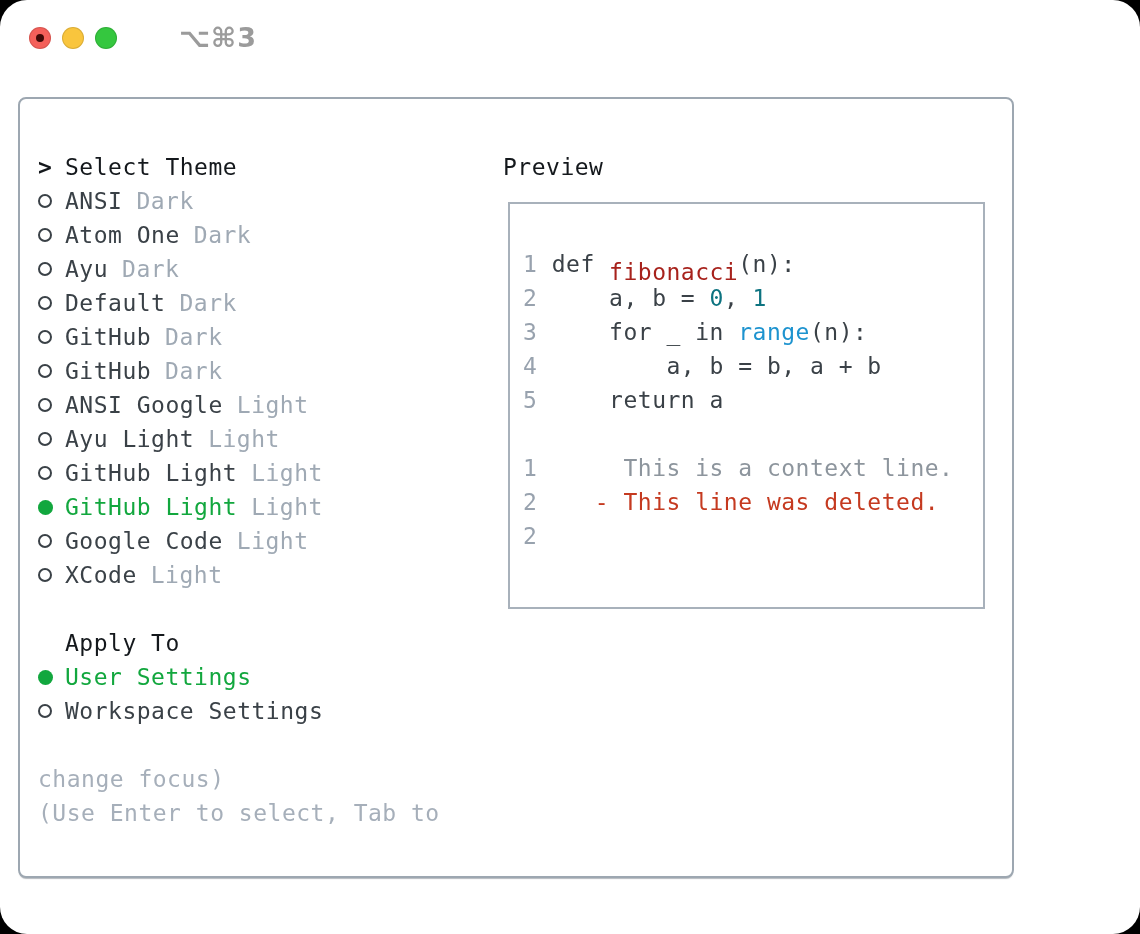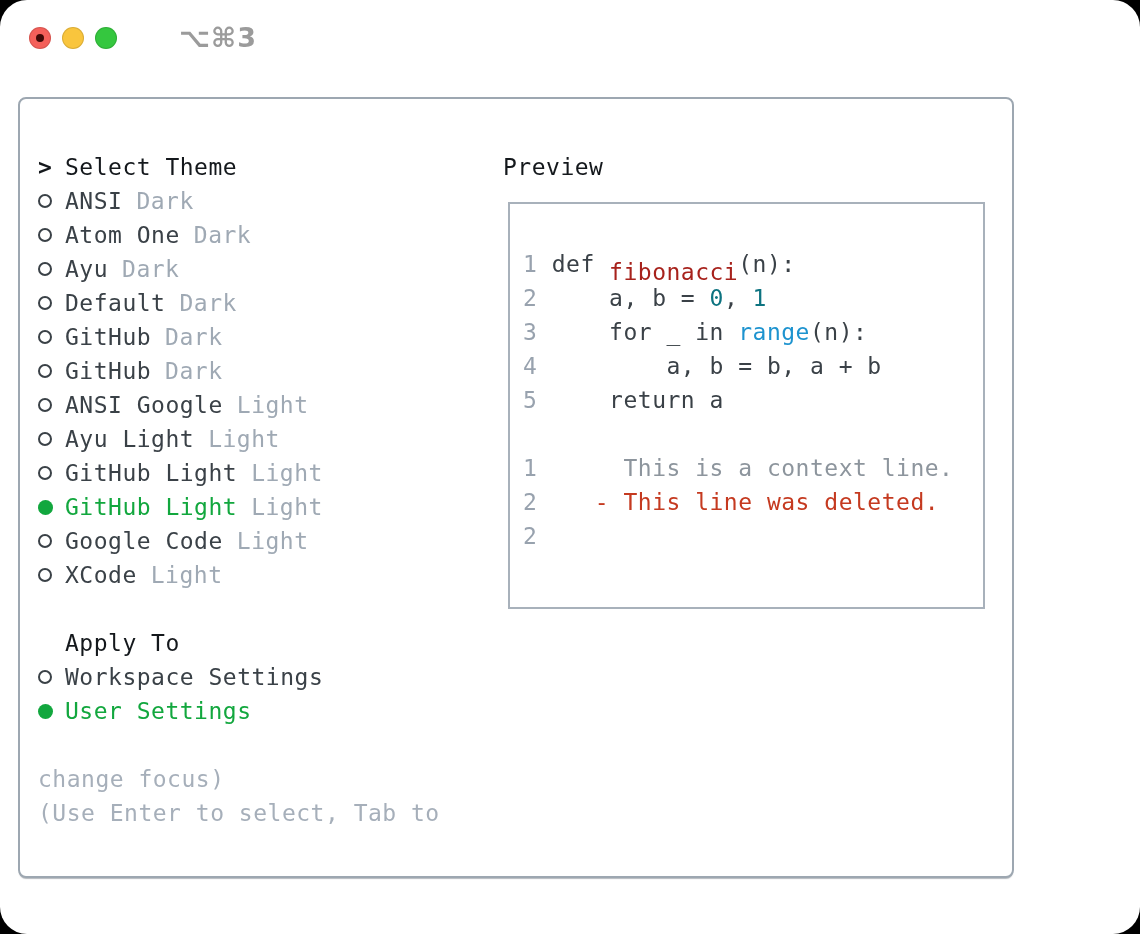--- a/index.html
+++ b/index.html
@@ -95,22 +95,22 @@
         </div>
 
       <div class="row blank"></div>
 
       <div class="row">
         <span class="marker"></span>
         <span class="apply-hdr">Apply To</span>
       </div>
 
       <div id="apply-list">
+          <div class="row selected"><span class="marker"><span class="circle sel"></span></span><span class="name">User Settings</span></div>
           <div class="row"><span class="marker"><span class="circle"></span></span><span class="name">Workspace Settings</span></div>
-          <div class="row selected"><span class="marker"><span class="circle sel"></span></span><span class="name">User Settings</span></div>
         </div>
 
       <div class="hint">
         <div>change focus)</div>
         <div>(Use Enter to select, Tab to</div>
       </div>
     </div>
 
     <div class="col-right">
       <div class="preview-title hdr">Preview</div>

